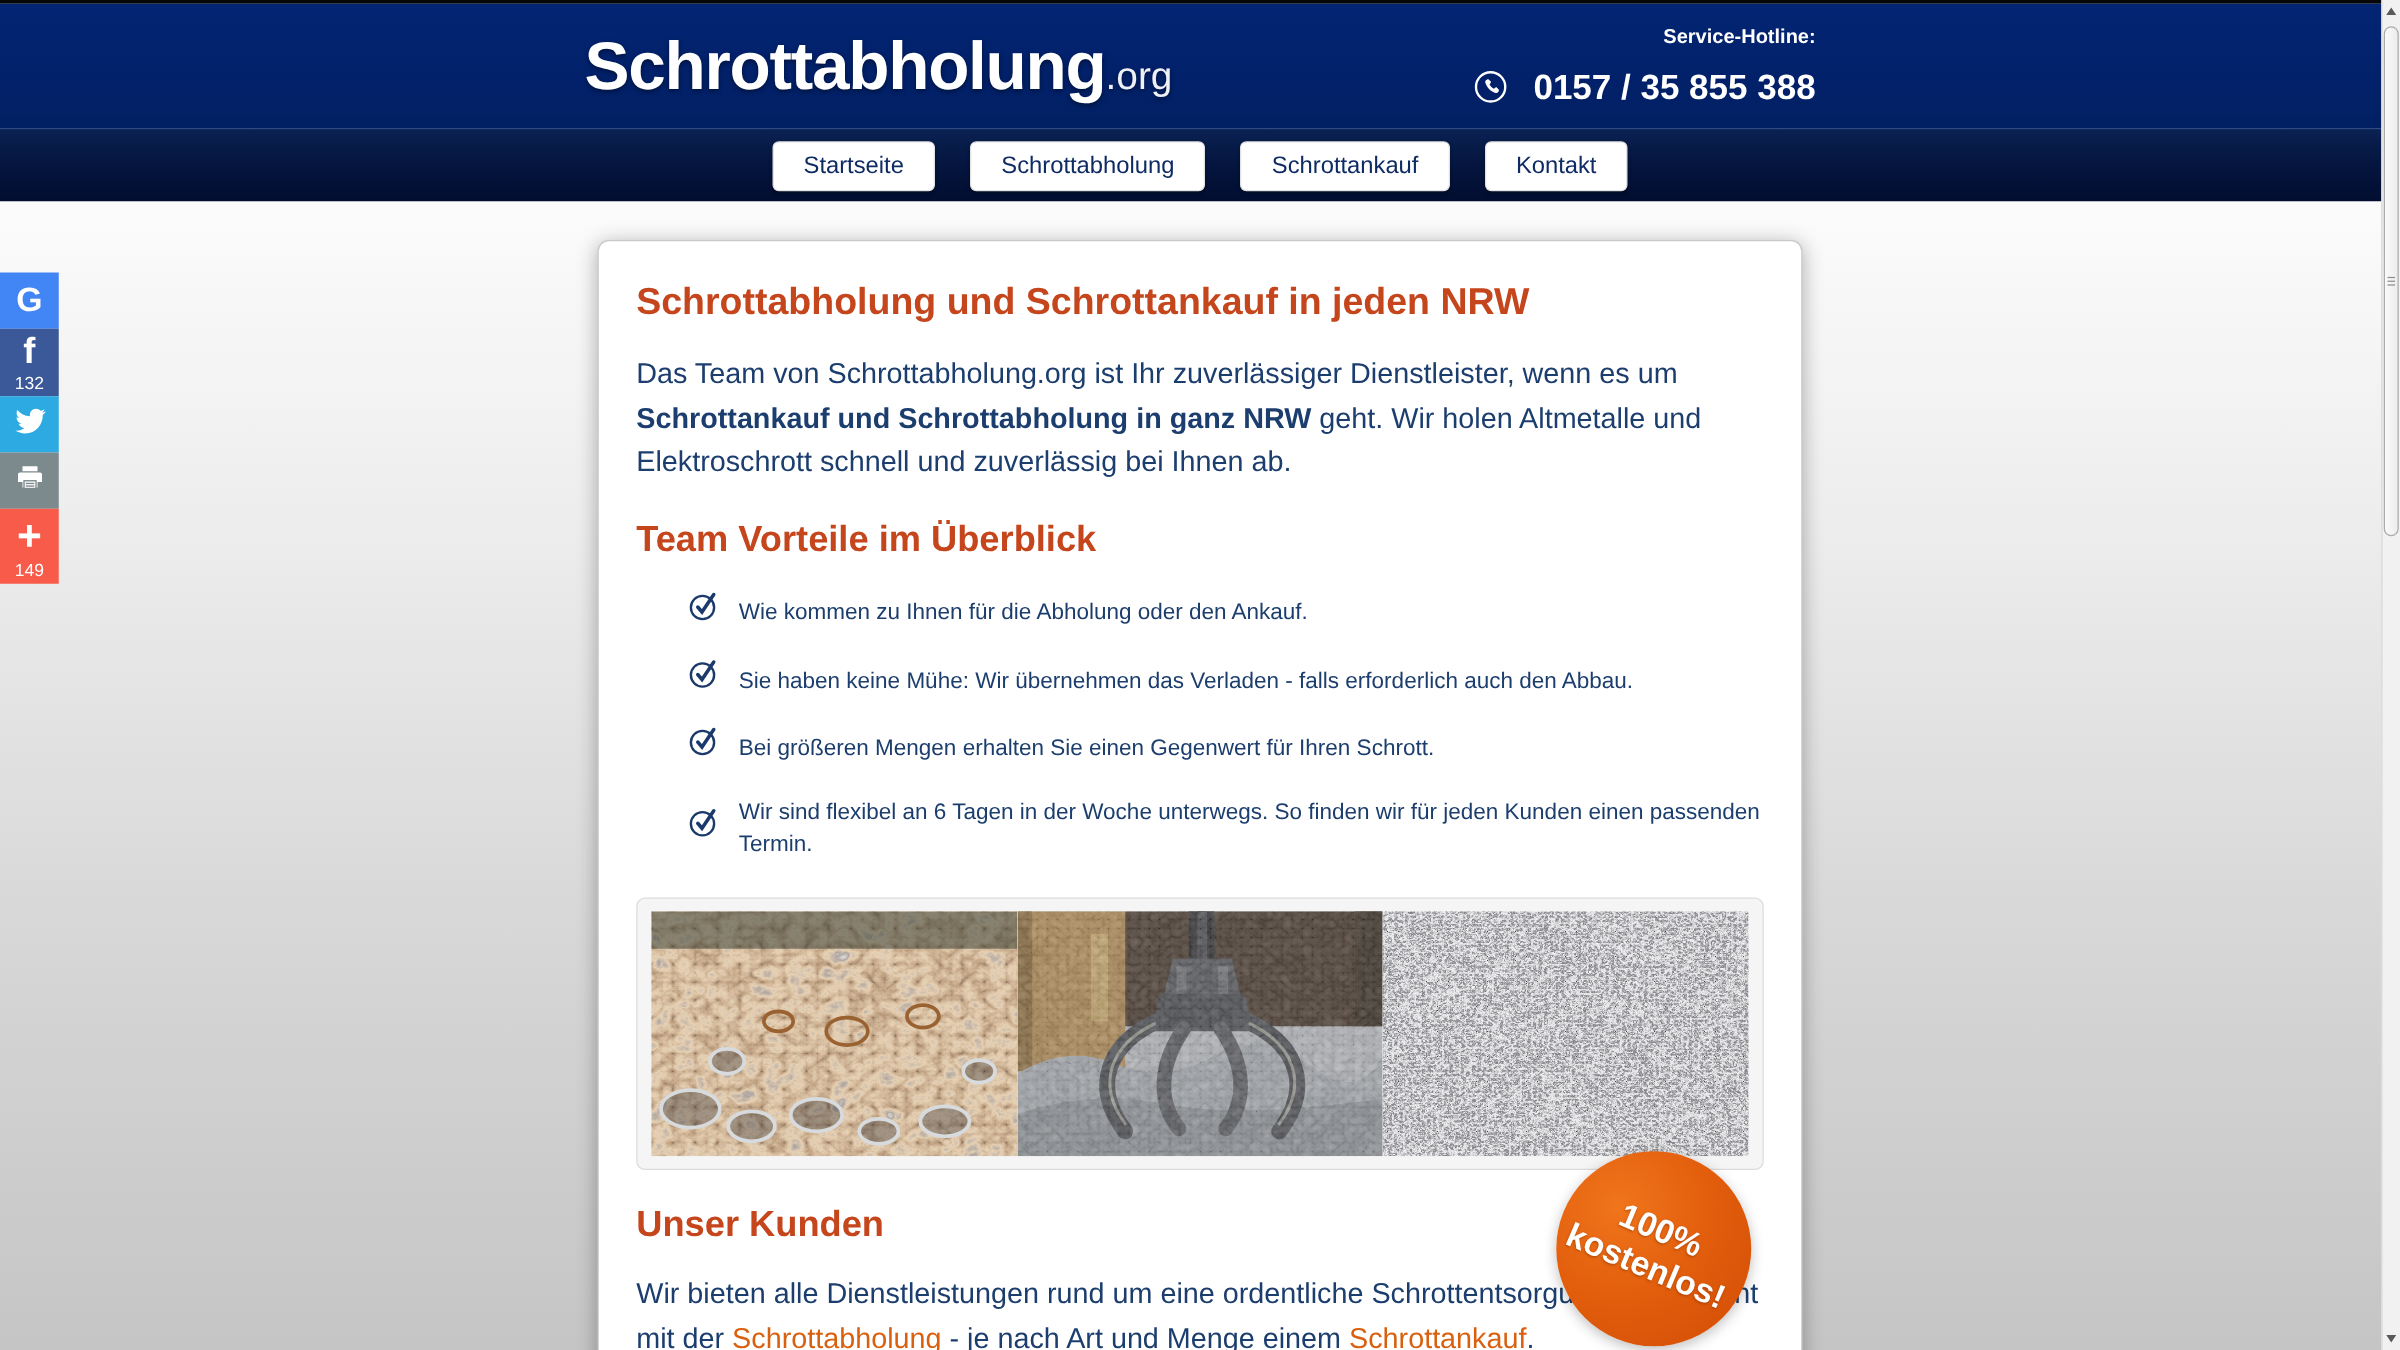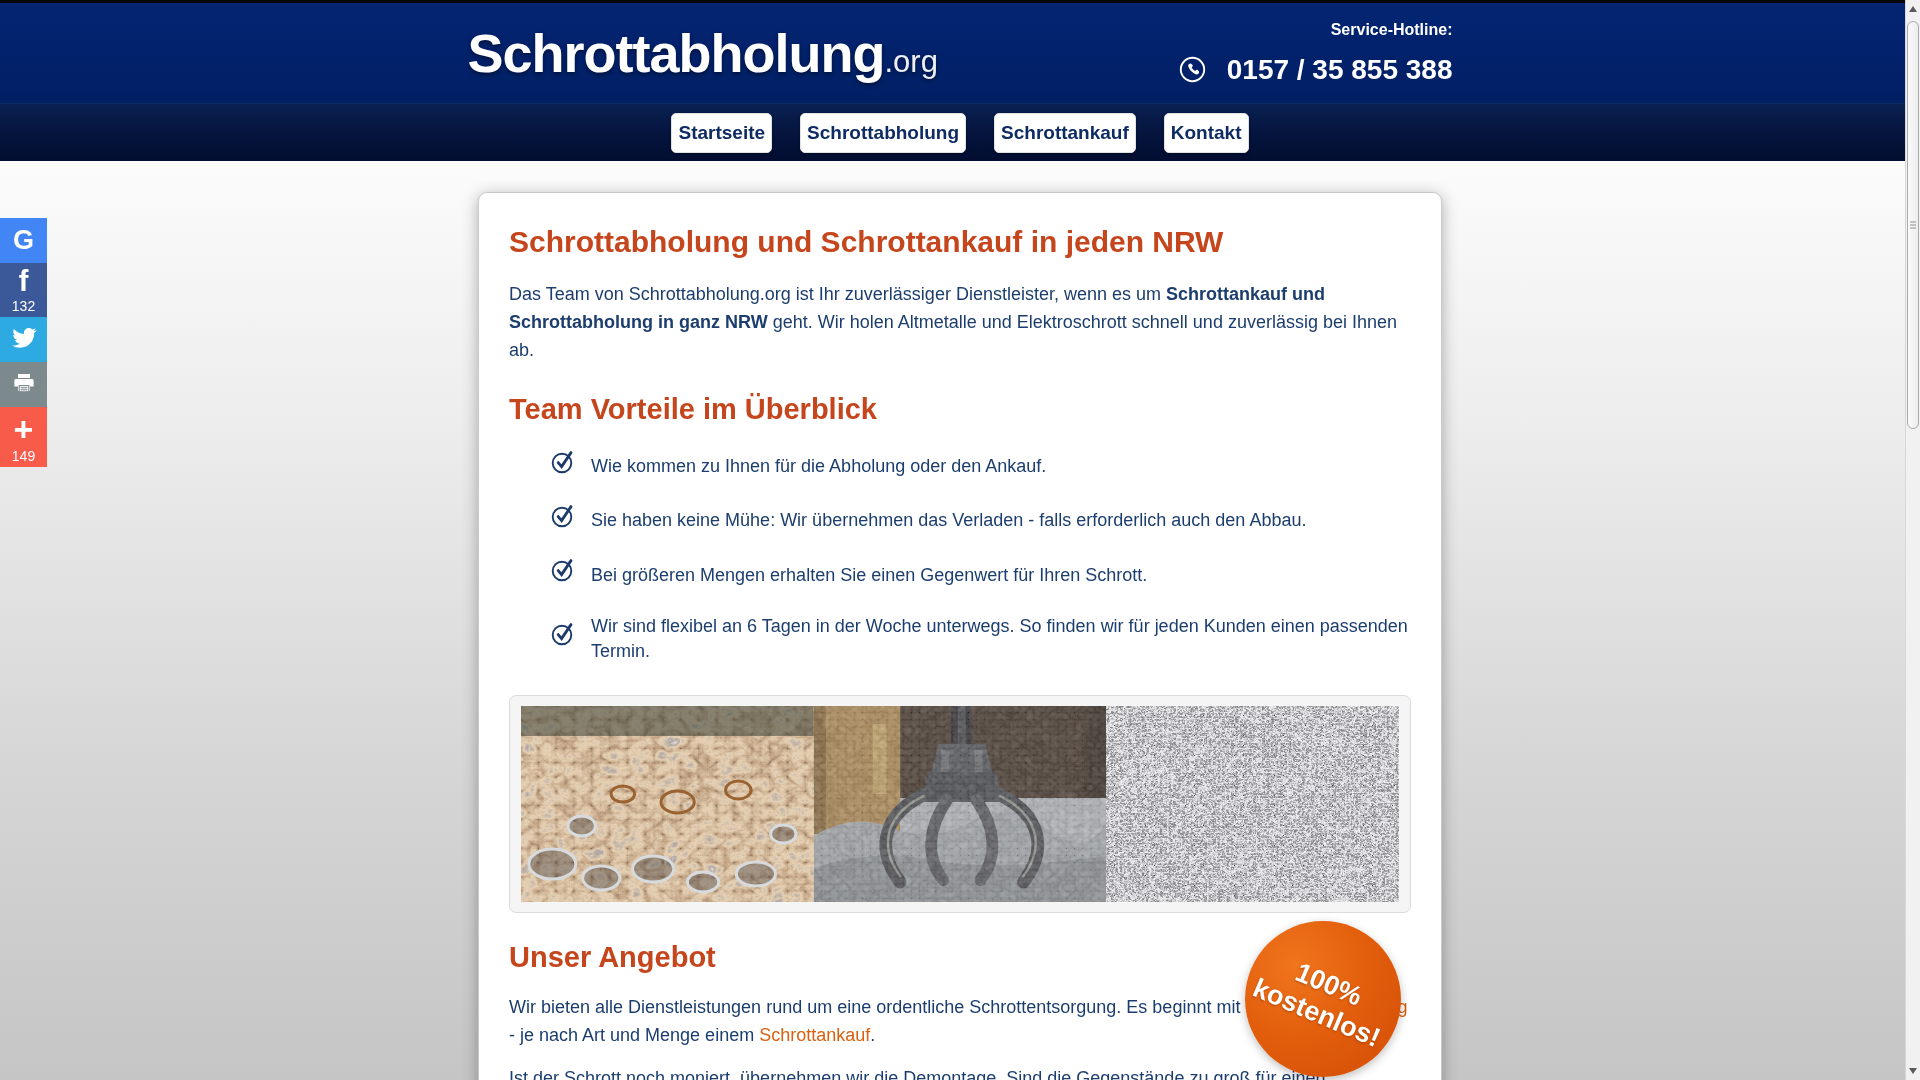--- a/index.html
+++ b/index.html
@@ -30,22 +30,22 @@
   .hotline-number { font-size:28px; font-weight:bold; }
   .phone-icon svg { display:block; }
 
   
   .nav {
     height:58px; background:linear-gradient(180deg,#0a2152 0%,#051640 45%,#020d30 100%);
     border-top:1px solid #0c2a63;
     display:flex; align-items:center; justify-content:center; gap:28px;
   }
   .nav-btn {
-    background:#ffffff; color:#0e2b63; font-weight:bold; font-size:19px;
-    padding:8px 6px; border-radius:5px; border:1px solid #e2e2e2; cursor:pointer;
+    background:#ffffff; color:#0e2b63; font-weight:normal; font-size:19px;
+    padding:8px 24px; border-radius:5px; border:1px solid #e2e2e2; cursor:pointer;
     box-shadow:0 1px 3px rgba(0,0,0,0.35);
   }
 
   
   .social-bar { position:absolute; left:0; top:218px; width:47px; z-index:50; }
   .social-btn {
     width:47px; display:flex; flex-direction:column; align-items:center; justify-content:center;
     color:#fff; cursor:pointer;
   }
   .social-btn .glyph { font-size:27px; font-weight:bold; line-height:1; }
@@ -60,21 +60,21 @@
 
   
   .card {
     width:964px; margin:31px auto 0; background:#ffffff;
     border:1px solid #c9c9c9; border-radius:9px;
     box-shadow:0 3px 16px rgba(0,0,0,0.30);
     padding:28px 30px 60px; position:relative; min-height:920px;
   }
   h1.page-title { color:#c5461c; font-size:30px; font-weight:bold; margin:4px 0 22px; }
   h2.section-title { color:#c5461c; font-size:29px; font-weight:bold; margin:28px 0 20px; }
-  .card p { font-size:18px; line-height:1.55; margin-bottom:16px; max-width:905px; }
+  .card p { font-size:23px; line-height:1.55; margin-bottom:16px; max-width:905px; }
   .card p b { font-weight:bold; }
   .text-link { color:#d9600e; cursor:pointer; text-decoration:none; }
 
   
   .benefits { list-style:none; margin:26px 0 30px 40px; }
   .benefit { display:flex; align-items:center; gap:15px; margin-bottom:24px; font-size:18px; line-height:1.4; }
   .check-icon { flex:0 0 auto; margin-top:-4px; }
 
   
   .photo-box {
@@ -299,21 +299,21 @@
               <feFuncG type="table" tableValues="0.06 0.88 0.22 0.96 0.40 0.70"></feFuncG>
               <feFuncB type="table" tableValues="0.07 0.90 0.24 0.97 0.42 0.72"></feFuncB>
             </feComponentTransfer>
           </filter>
         </defs>
         <rect width="299" height="196" filter="url(#shavingNoise)"></rect>
       </svg>
     </div>
   </div>
 
-  <h2 class="section-title">Unser Angebot</h2>
+  <h2 class="section-title">Unser Kunden</h2>
 
   <p><span>Wir bieten alle Dienstleistungen rund um eine ordentliche Schrottentsorgung. Es beginnt mit der </span><a class="text-link">Schrottabholung</a><span> - je nach Art und Menge einem </span><a class="text-link">Schrottankauf</a><span>.</span></p>
 
   <p>Ist der Schrott noch moniert, übernehmen wir die Demontage. Sind die Gegenstände zu groß für einen Transport, zerlegen wir den Schrott.</p>
 
   <div class="badge">
     <div class="badge-text">
       <div>100%</div>
       <div>kostenlos!</div>
     </div>

